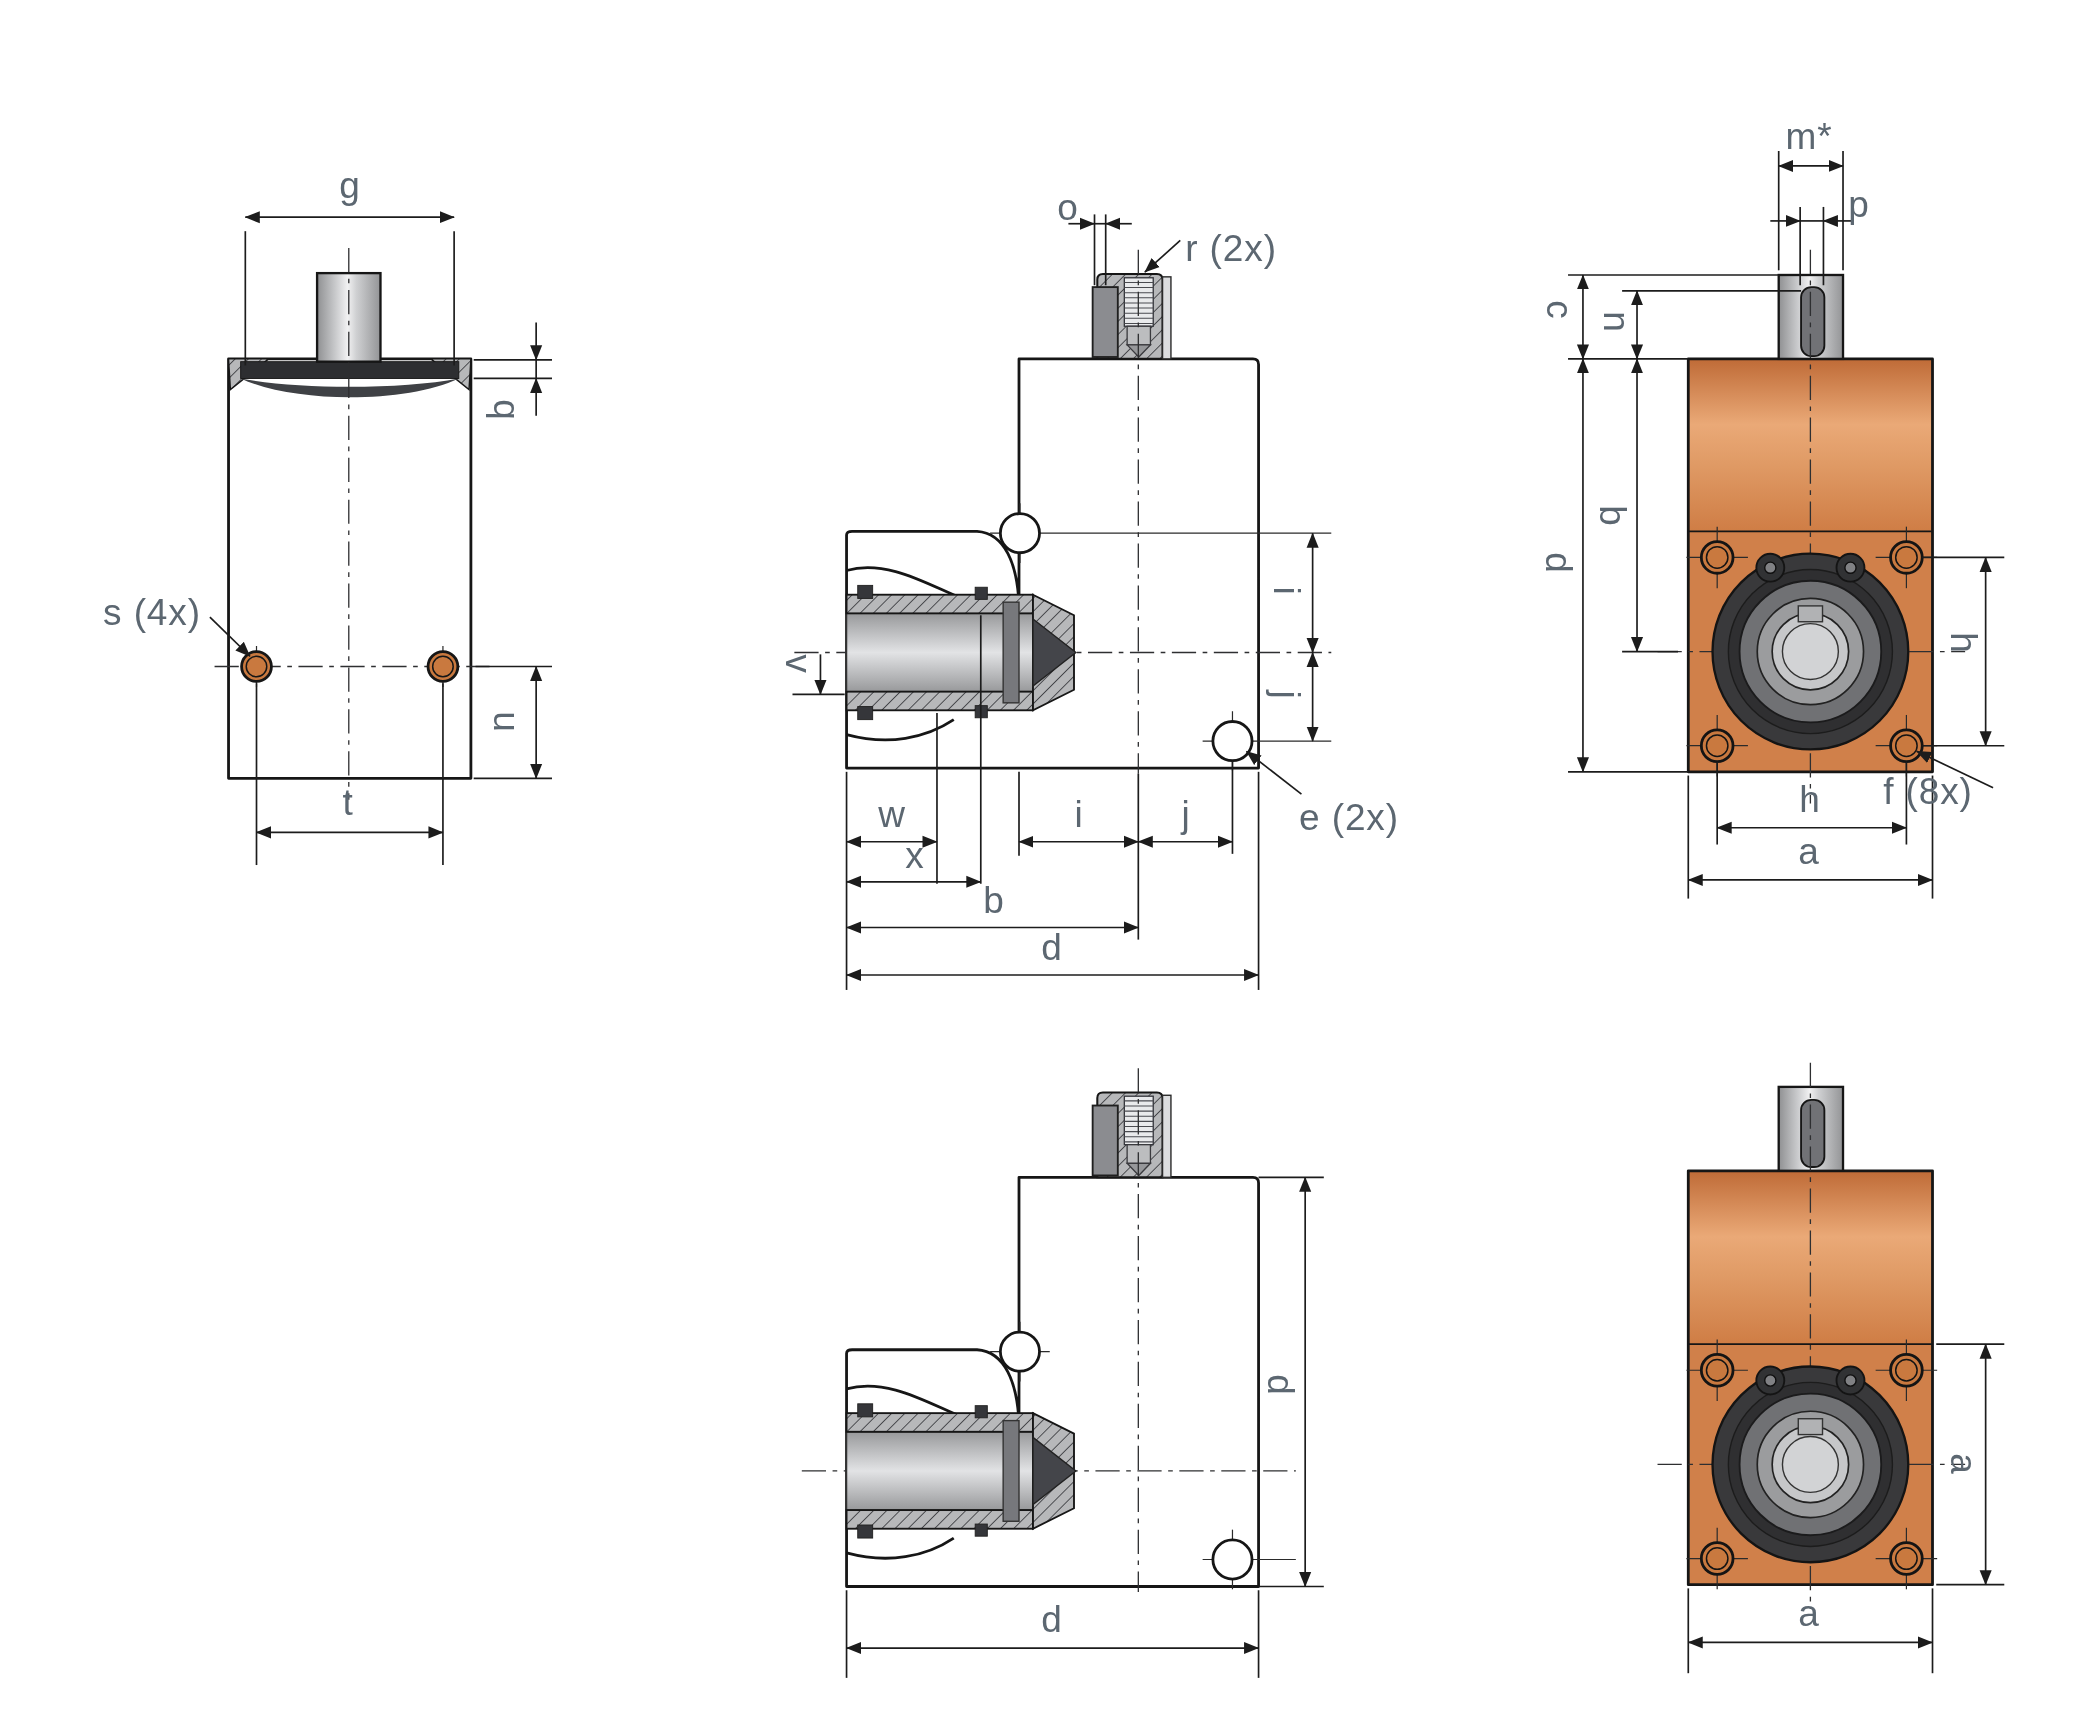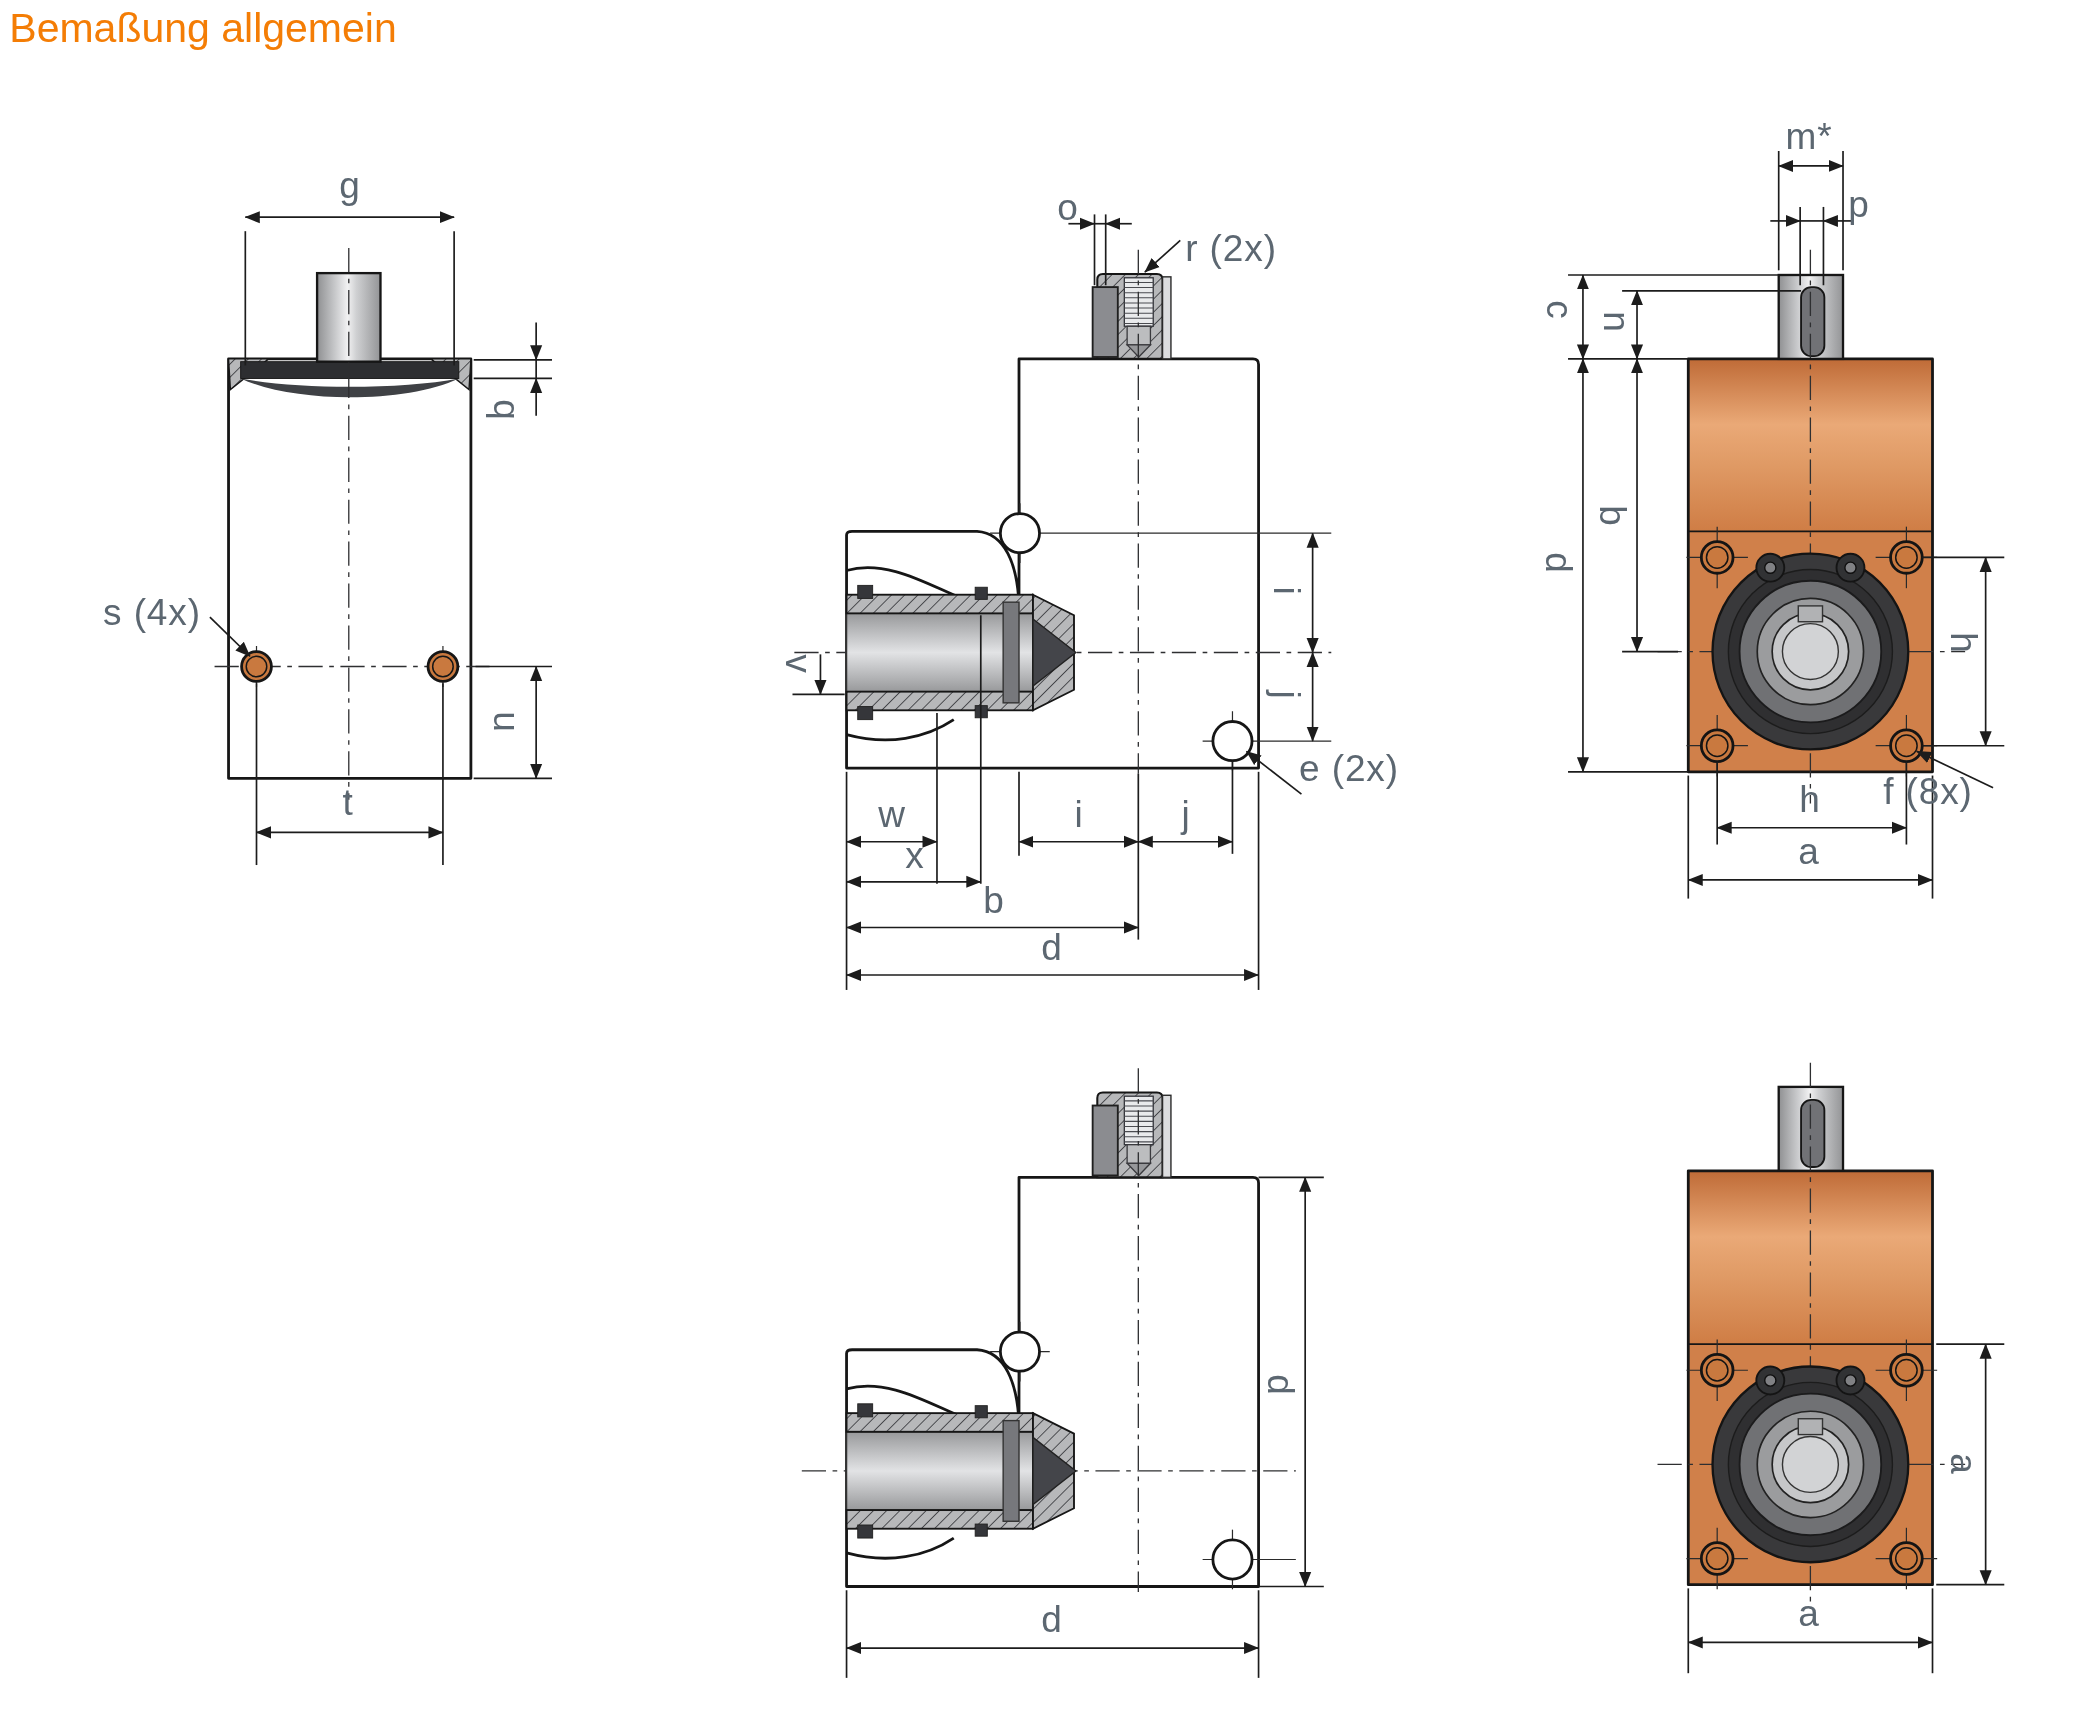--- a/index.html
+++ b/index.html
@@ -15,21 +15,20 @@
   .ol{fill:none;stroke:#161616;stroke-width:3;stroke-linejoin:round;}
   .thin{stroke:#2a2a2a;stroke-width:1.3;fill:none;}
   .ext{stroke:#1c1c1c;stroke-width:1.8;fill:none;}
   .cl{stroke:#2e2f31;stroke-width:1.4;fill:none;stroke-dasharray:26 7 5 7;}
 </style>
 </head>
 <body>
 
 <div class="page">
 
-  <span class="title">Bemaßung allgemein</span>
 
   <svg width="2093" height="1731" viewBox="0 0 2245 1857">
     <defs>
       <marker id="arr" viewBox="0 0 10 10" refX="9.6" refY="5" markerWidth="9" markerHeight="9" orient="auto-start-reverse">
         <path d="M0,1 L10,5 L0,9 Z" fill="#1c1c1c"></path>
       </marker>
       <pattern id="hatch" width="10" height="10" patternUnits="userSpaceOnUse" patternTransform="rotate(45)">
         <rect width="10" height="10" fill="#b7b8ba"></rect>
         <line x1="0" y1="0" x2="0" y2="10" stroke="#45464a" stroke-width="2"></line>
       </pattern>
@@ -293,21 +292,21 @@
 
   <span class="dim" style="left:1068px;top:207px">o</span>
   <span class="dim" style="left:1231px;top:248px">r (2x)</span>
   <span class="dim rot" style="left:798px;top:664px">v</span>
   <span class="dim" style="left:892px;top:814px">w</span>
   <span class="dim" style="left:915px;top:855px">x</span>
   <span class="dim" style="left:1079px;top:814px">i</span>
   <span class="dim" style="left:1186px;top:814px">j</span>
   <span class="dim rot" style="left:1286px;top:591px">i</span>
   <span class="dim rot" style="left:1286px;top:695px">j</span>
-  <span class="dim" style="left:1349px;top:768px">e (2x)</span>
+  <span class="dim" style="left:1349px;top:817px">e (2x)</span>
   <span class="dim" style="left:994px;top:900px">b</span>
   <span class="dim" style="left:1052px;top:947px">d</span>
 
   <span class="dim" style="left:1809px;top:136px">m*</span>
   <span class="dim" style="left:1859px;top:204px">p</span>
   <span class="dim rot" style="left:1559px;top:310px">c</span>
   <span class="dim rot" style="left:1616px;top:322px">n</span>
   <span class="dim rot" style="left:1612px;top:516px">b</span>
   <span class="dim rot" style="left:1558px;top:563px">d</span>
   <span class="dim rot" style="left:1963px;top:643px">h</span>

